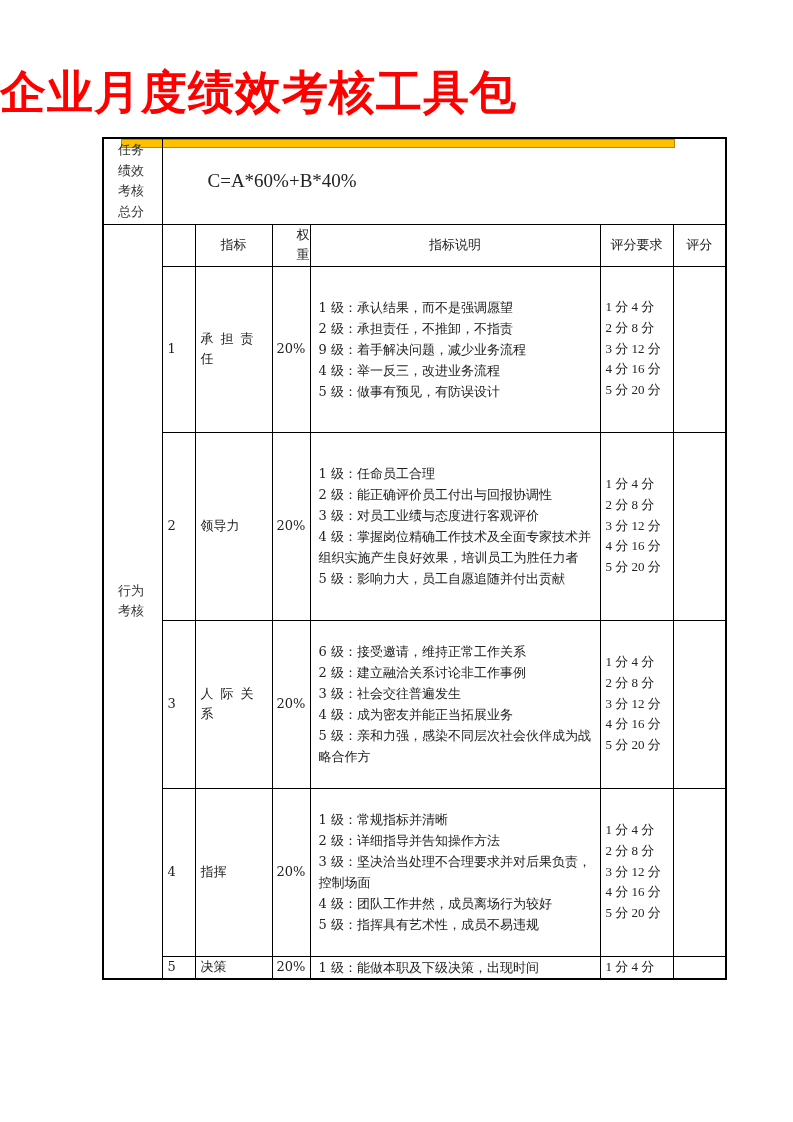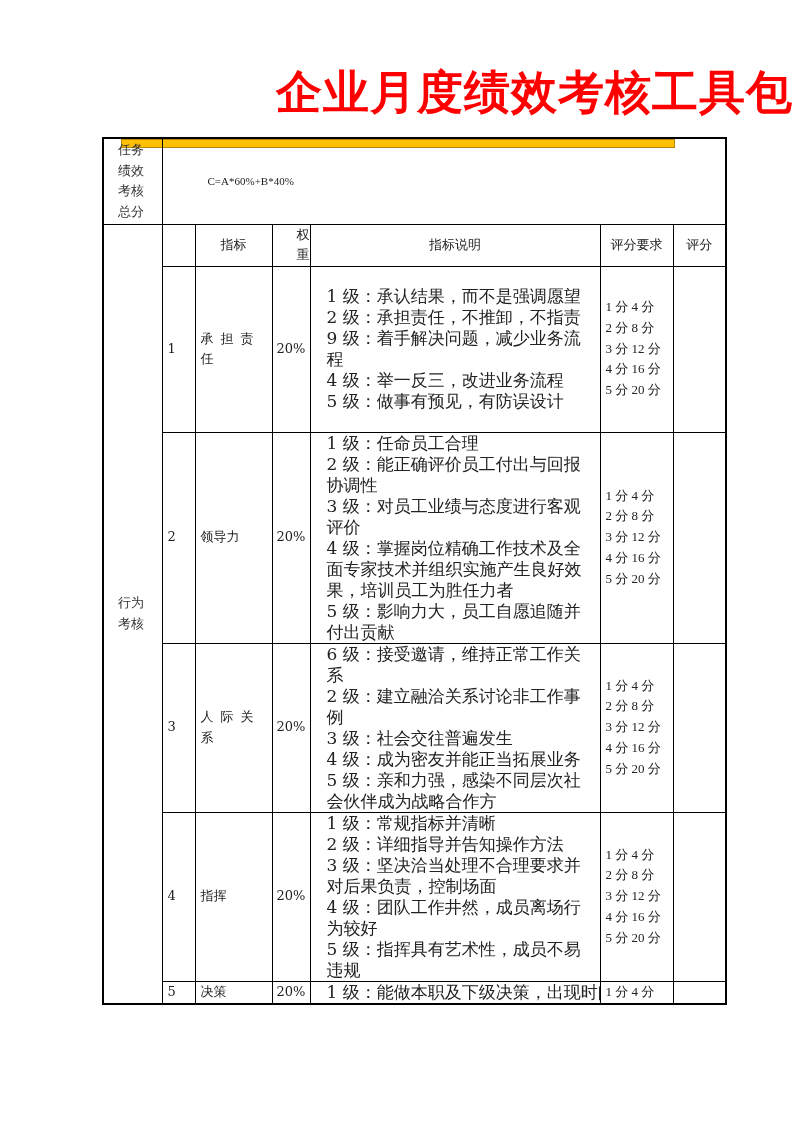--- a/index.html
+++ b/index.html
@@ -1,30 +1,30 @@
 <!DOCTYPE html>
 <html><head>
 <meta charset="utf-8">
 <style>
   html, body { margin:0; padding:0; background:#ffffff; }
   body { width:793px; height:1122px; position:relative; overflow:hidden;
          font-family: "DejaVu Serif", "Liberation Serif", serif; color:#222; }
-  .title { position:absolute; left:0; top:62px; width:793px; text-align:right;
+  .title { position:absolute; left:0; top:62px; width:793px; text-align:left;
            font-family: "DejaVu Sans", "Liberation Sans", sans-serif; font-weight:bold;
            font-size:46px; color:#ff0000; letter-spacing:1px; line-height:60px; }
   .bar { position:absolute; left:121px; top:139px; width:554px; height:9px;
          background:#ffc000; border:1px solid #b8860b; box-sizing:border-box; }
   table.grid { position:absolute; left:102px; top:137px; width:623px;
                border-collapse:collapse; table-layout:fixed; font-size:13px; line-height:20.5px; }
   table.grid td { border:1px solid #000; vertical-align:middle; padding:0 5px; word-break:break-all; }
   table.grid { border:2px solid #000; }
   .c { text-align:center; }
-  .desc { padding:0 16px !important; font-size:17px; line-height:21px; }
+  .desc { padding:0 8px !important; font-size:13px; line-height:21px; }
   .score-req { font-size:13px; line-height:20.8px; text-align:justify; text-align-last:auto;font-family:Liberation Serif, serif; }
-  .formula { padding-left:45px !important; font-family:"Liberation Serif", serif; font-size:11px;margin-left:8px; }
+  .formula { padding-left:45px !important; font-family:"Liberation Serif", serif; font-size:19px;margin-left:8px; }
   .lbl { padding:0 14px !important; line-height:20.5px; color:#333; }
   .spaced { letter-spacing:7px; }
 </style>
 </head>
 <body>
 
 <div class="title">企业月度绩效考核工具包</div>
 <div class="bar"></div>
 
 <table class="grid">

